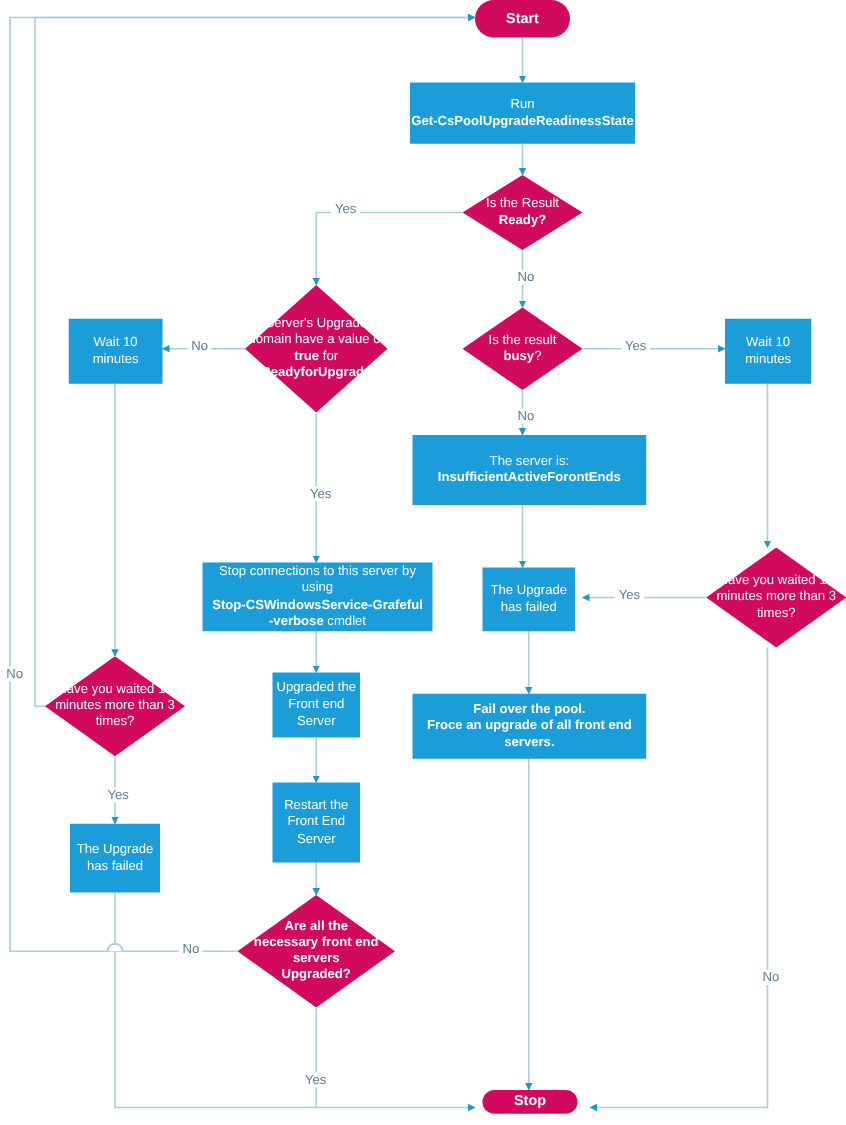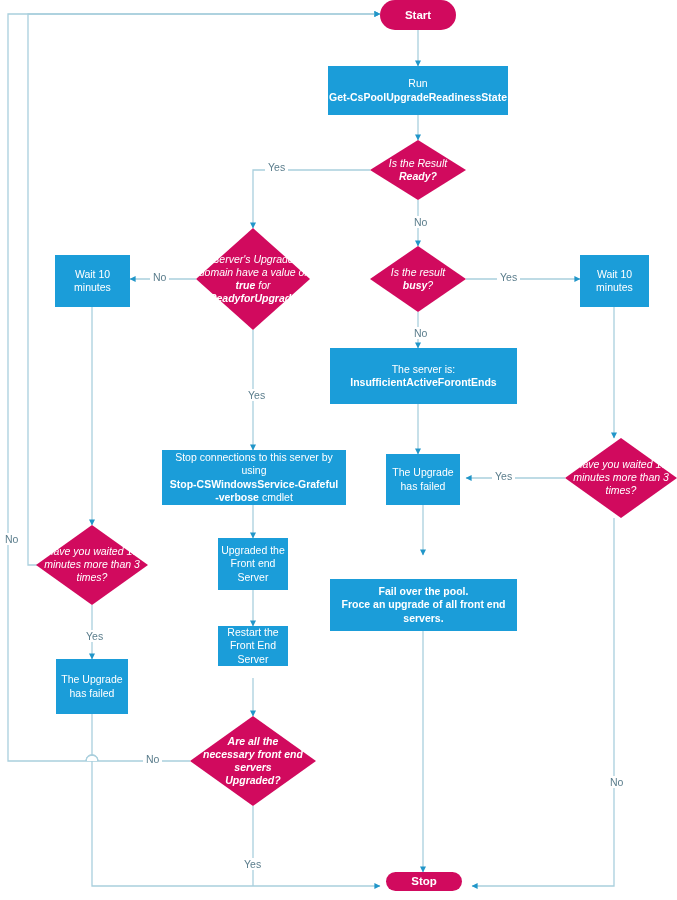--- a/index.html
+++ b/index.html
@@ -3,21 +3,21 @@
 <meta charset="utf-8">
 <style>
   html,body{margin:0;padding:0;background:#ffffff;}
   body{font-family:"Liberation Sans", sans-serif;}
   #canvas{position:relative;width:677px;height:900px;background:#ffffff;overflow:hidden;}
   #wires{position:absolute;left:0;top:0;width:677px;height:900px;}
 
   .node{position:absolute;box-sizing:border-box;display:flex;align-items:center;justify-content:center;text-align:center;color:#ffffff;line-height:1.28;}
   .proc{background:#1b9dd9;font-size:10.5px;}
   .term{background:#d10a5e;border-radius:999px;font-size:11.5px;font-weight:bold;}
-  .dec-wrap{position:absolute;font-style:italic;}
+  .dec-wrap{position:absolute;}
   .dec-shape{position:absolute;left:0;top:0;width:100%;height:100%;background:#d10a5e;
              clip-path:polygon(50% 0,100% 50%,50% 100%,0 50%);}
   .dec-text{position:absolute;left:50%;top:50%;transform:translate(-50%,-50%);
             width:124px;text-align:center;color:#ffffff;font-size:10.5px;line-height:1.25;
             white-space:normal;}
   .b{font-weight:bold;text-align:center;}
   .edge-label{position:absolute;color:#5b7d8c;font-size:10.5px;background:#ffffff;padding:0 3px;
               font-family:"Liberation Sans", sans-serif;}
 </style>
 </head>
@@ -163,32 +163,32 @@
       <div>times?</div>
     </div>
   </div>
 
   <div class="node proc" style="left:218px;top:538px;width:70px;height:52px;flex-direction:column;">
     <span>Upgraded the</span>
     <span>Front end</span>
     <span>Server</span>
   </div>
 
-  <div class="node proc" style="left:330px;top:555px;width:187px;height:52px;flex-direction:column;margin-top:24px;">
+  <div class="node proc" style="left:330px;top:555px;width:187px;height:52px;flex-direction:column;">
     <span class="b">Fail over the pool.</span>
     <span class="b">Froce an upgrade of all front end</span>
     <span class="b">servers.</span>
   </div>
 
   <div class="node proc" style="left:56px;top:659px;width:72px;height:55px;flex-direction:column;">
     <span>The Upgrade</span>
     <span>has failed</span>
   </div>
 
-  <div class="node proc" style="left:218px;top:626px;width:70px;height:40px;flex-direction:column;">
+  <div class="node proc" style="left:218px;top:626px;width:70px;height:64px;flex-direction:column;">
     <span>Restart the</span>
     <span>Front End</span>
     <span>Server</span>
   </div>
 
   <div class="dec-wrap" style="left:190px;top:716px;width:126px;height:90px;">
     <div class="dec-shape"></div>
     <div class="dec-text" style="width:134px;">
       <div class="b">Are all the</div>
       <div class="b">necessary front end</div>

